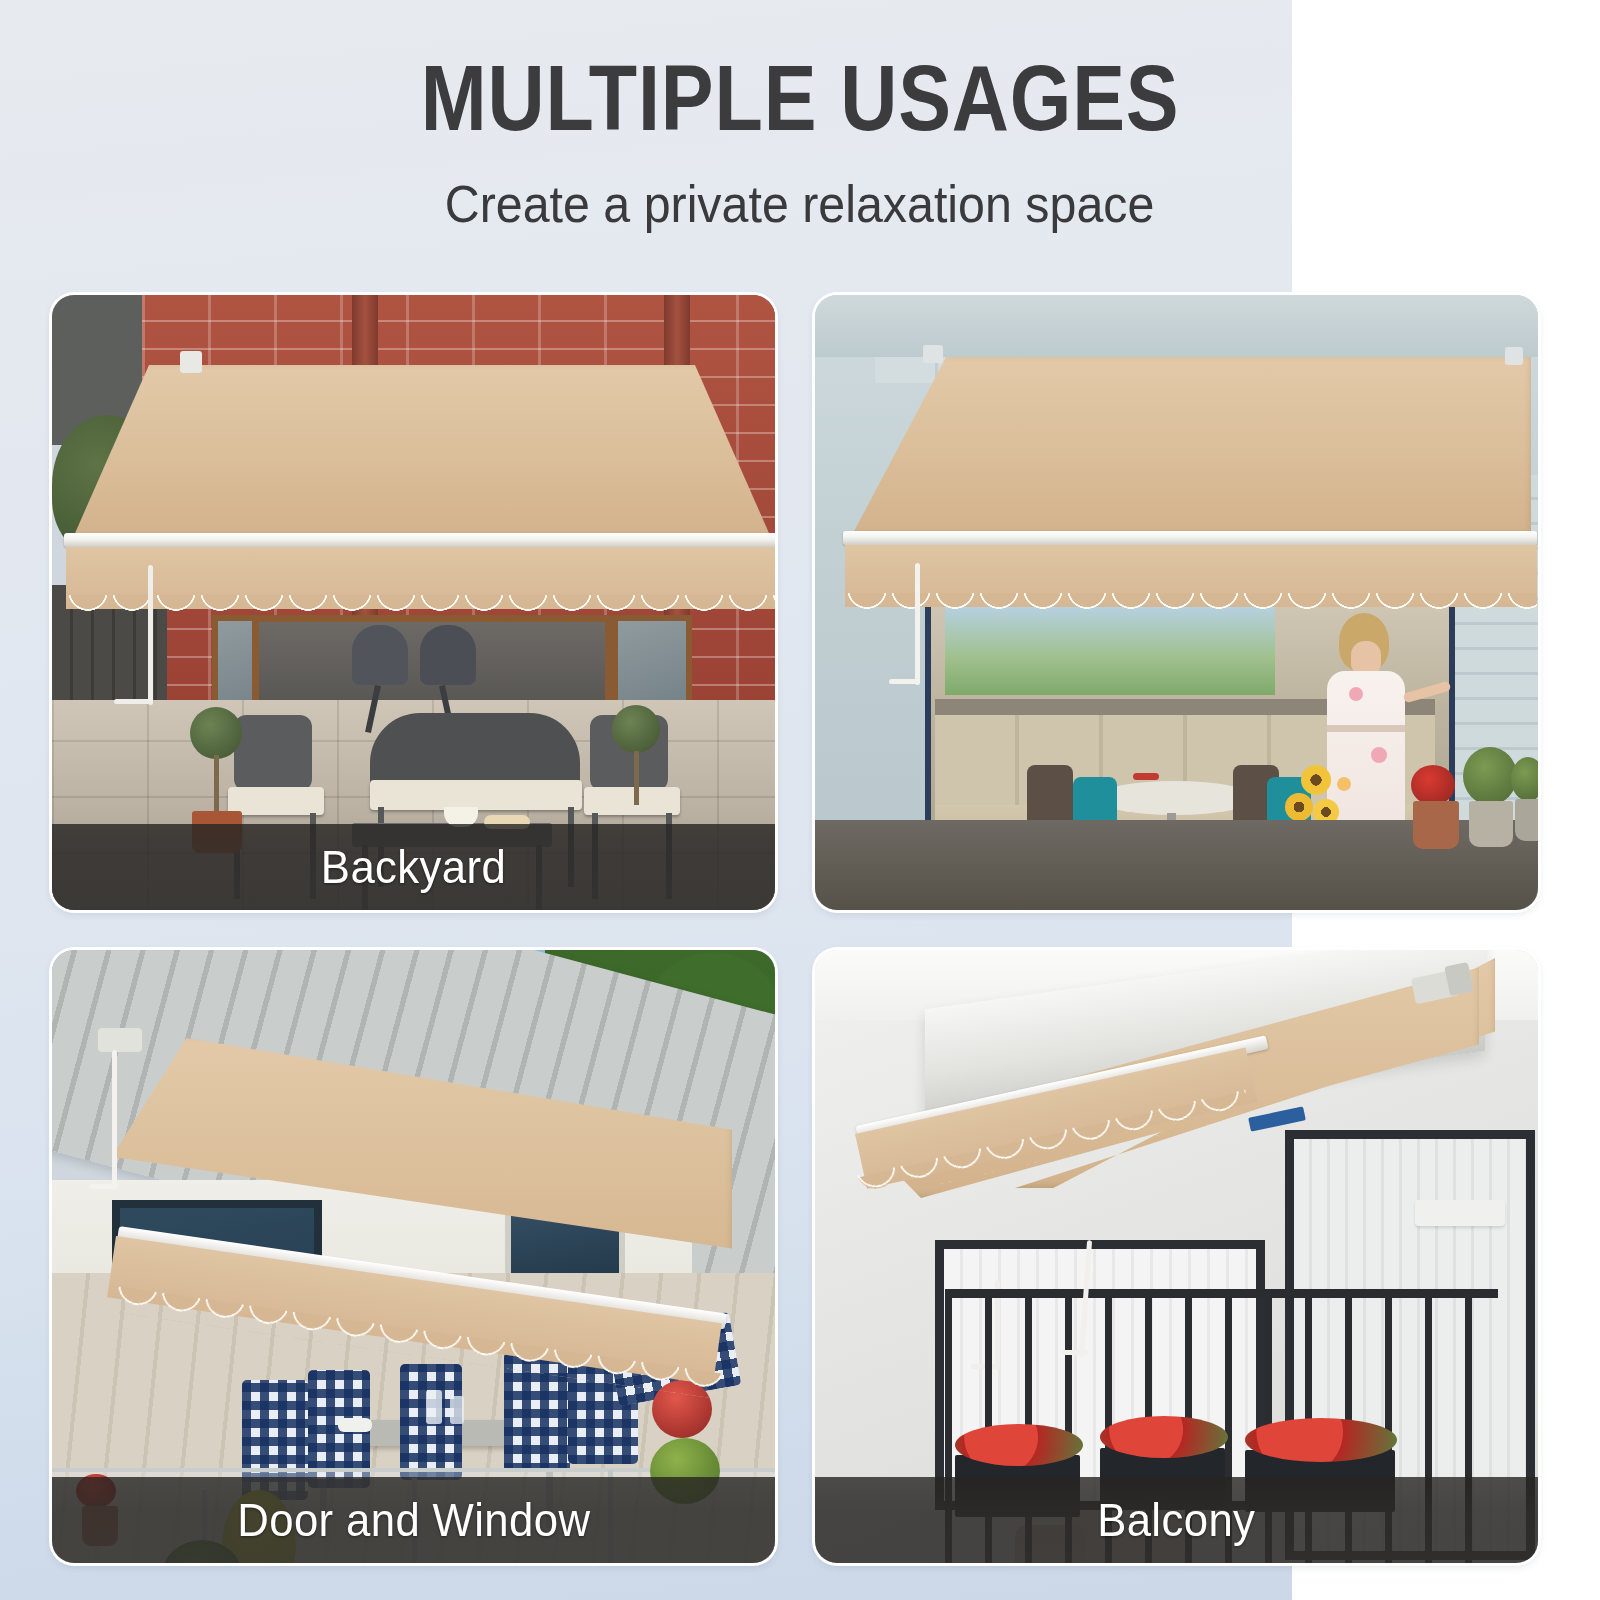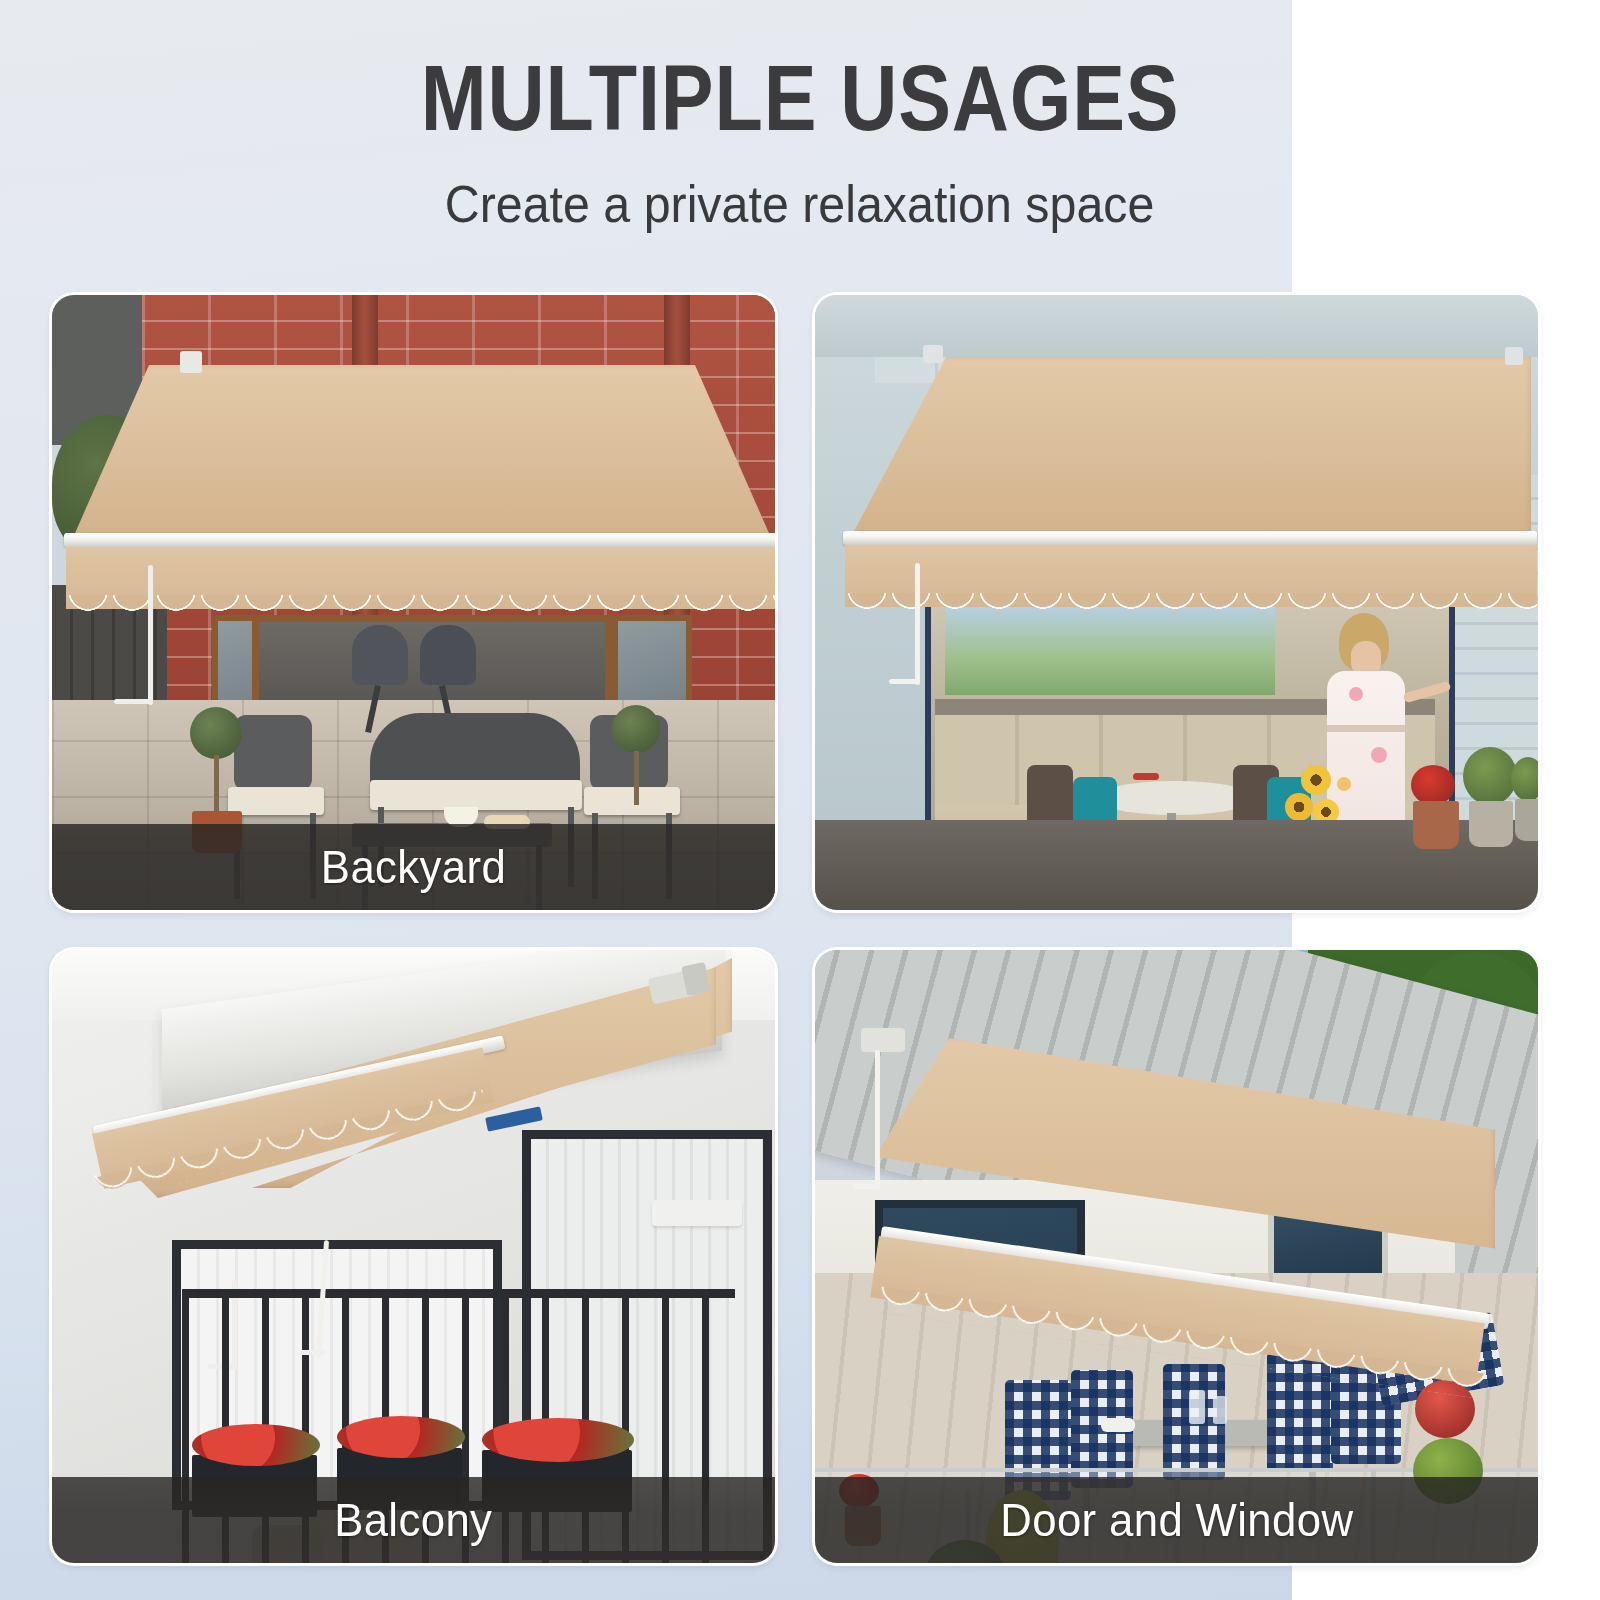--- a/index.html
+++ b/index.html
@@ -391,59 +391,20 @@
         <div class="scallop" style="left:30px;width:692px;top:298px;height:26px"></div>
         <div class="abs" style="left:100px;top:268px;width:5px;height:122px;background:#f3f2ee;border-radius:3px"></div>
         <div class="abs" style="left:74px;top:384px;width:30px;height:5px;background:#f3f2ee;border-radius:3px"></div>
         <div class="abs" style="left:108px;top:50px;width:20px;height:18px;background:#dfe3e4;border-radius:3px"></div>
         <div class="abs" style="left:690px;top:52px;width:18px;height:18px;background:#dfe3e4;border-radius:3px"></div>
       </div>
     </div>
 
     <div class="panel">
       <div class="scene">
-        <div class="abs p3-wall"></div>
-        <div class="abs" style="left:0;top:0;width:100%;height:70px;background:linear-gradient(180deg,#fbfbfa,#f0f1ef)"></div>
-        <div class="abs p3-slab"></div>
-        <div class="abs p3-window"></div>
-        <div class="abs p3-door"></div>
-        <div class="abs" style="left:600px;top:250px;width:90px;height:26px;background:#f0f1ee;border-radius:4px;box-shadow:0 2px 3px rgba(0,0,0,.12)"></div>
-        <div class="abs" style="left:180px;top:330px;width:5px;height:90px;background:#f0eeea;border-radius:3px"></div>
-        <div class="abs" style="left:156px;top:414px;width:28px;height:5px;background:#f0eeea;border-radius:3px"></div>
-
-        <div class="abs" style="left:250px;top:560px;width:120px;height:70px;background:#c7bfb2;border-radius:14px"></div>
-        <div class="abs" style="left:200px;top:575px;width:70px;height:60px;background:#bdb5a8;border-radius:12px"></div>
-
-        <div class="abs p3-railtop"></div>
-        <div class="abs p3-rail"></div>
-        <div class="p3-box" style="left:140px;top:505px;width:125px;height:62px"></div>
-        <div class="p3-box" style="left:285px;top:498px;width:125px;height:62px"></div>
-        <div class="p3-box" style="left:430px;top:500px;width:150px;height:62px"></div>
-        <div class="p3-red" style="left:140px;top:474px;width:128px;height:42px"></div>
-        <div class="p3-red" style="left:285px;top:466px;width:128px;height:42px"></div>
-        <div class="p3-red" style="left:430px;top:468px;width:152px;height:44px"></div>
-
-        <div class="awn-canopy" style="left:40px;top:8px;width:640px;height:230px;clip-path:polygon(31% 100%,100% 0%,100% 32%,25% 100%);"></div>
-        <div class="awn-canopy" style="left:44px;top:8px;width:620px;height:240px;clip-path:polygon(100% 4%,100% 36%,10% 100%,0% 74%);"></div>
-        <div class="abs" style="left:42px;top:176px;width:420px;height:14px;background:linear-gradient(180deg,#ffffff,#d6d4cd);transform:rotate(-12.5deg);transform-origin:left center;border-radius:3px;box-shadow:0 1px 3px rgba(0,0,0,.22)"></div>
-        <div class="awn-valance" style="left:40px;top:184px;width:400px;height:56px;transform:rotate(-12.5deg);transform-origin:left top"></div>
-        <div class="scallop" style="left:40px;top:228px;width:400px;height:24px;transform:rotate(-12.5deg);transform-origin:left top"></div>
-        <div class="abs" style="left:598px;top:24px;width:44px;height:26px;background:#dcdcd6;border-radius:4px;transform:rotate(-12deg)"></div>
-        <div class="abs" style="left:632px;top:14px;width:24px;height:30px;background:#c9c9c3;border-radius:4px;transform:rotate(-12deg)"></div>
-        <div class="abs" style="left:434px;top:162px;width:56px;height:14px;background:#2b5f9e;border-radius:2px;transform:rotate(-12deg)"></div>
-        <div class="abs" style="left:268px;top:290px;width:5px;height:118px;background:#f2f0ec;border-radius:3px;transform:rotate(4deg)"></div>
-        <div class="abs" style="left:246px;top:400px;width:28px;height:5px;background:#f2f0ec;border-radius:3px"></div>
-      </div>
-      <div class="capband">
-        <span class="caption">Balcony</span>
-      </div>
-    </div>
-
-    <div class="panel">
-      <div class="scene">
         <div class="abs p4-sky"></div>
         <div class="abs" style="left:430px;top:16px;width:130px;height:40px;background:rgba(255,255,255,.8);border-radius:22px"></div>
         <div class="abs p4-trees"></div>
         <div class="abs p4-roof"></div>
         <div class="abs p4-wall"></div>
         <div class="abs p4-win"></div>
         <div class="abs p4-win2"></div>
         <div class="abs" style="left:58px;top:516px;width:218px;height:12px;background:#b89a6e"></div>
         <div class="abs p4-deck"></div>
 
@@ -478,14 +439,53 @@
         <div class="scallop" style="left:64px;top:336px;width:612px;height:26px;transform:rotate(8.2deg);transform-origin:left top"></div>
         <div class="abs" style="left:46px;top:78px;width:44px;height:24px;background:#e2e2dc;border-radius:4px"></div>
         <div class="abs" style="left:60px;top:100px;width:5px;height:140px;background:#f3f2ee;border-radius:3px"></div>
         <div class="abs" style="left:38px;top:234px;width:28px;height:5px;background:#f3f2ee;border-radius:3px"></div>
       </div>
       <div class="capband">
         <span class="caption">Door and Window</span>
       </div>
     </div>
 
+    <div class="panel">
+      <div class="scene">
+        <div class="abs p3-wall"></div>
+        <div class="abs" style="left:0;top:0;width:100%;height:70px;background:linear-gradient(180deg,#fbfbfa,#f0f1ef)"></div>
+        <div class="abs p3-slab"></div>
+        <div class="abs p3-window"></div>
+        <div class="abs p3-door"></div>
+        <div class="abs" style="left:600px;top:250px;width:90px;height:26px;background:#f0f1ee;border-radius:4px;box-shadow:0 2px 3px rgba(0,0,0,.12)"></div>
+        <div class="abs" style="left:180px;top:330px;width:5px;height:90px;background:#f0eeea;border-radius:3px"></div>
+        <div class="abs" style="left:156px;top:414px;width:28px;height:5px;background:#f0eeea;border-radius:3px"></div>
+
+        <div class="abs" style="left:250px;top:560px;width:120px;height:70px;background:#c7bfb2;border-radius:14px"></div>
+        <div class="abs" style="left:200px;top:575px;width:70px;height:60px;background:#bdb5a8;border-radius:12px"></div>
+
+        <div class="abs p3-railtop"></div>
+        <div class="abs p3-rail"></div>
+        <div class="p3-box" style="left:140px;top:505px;width:125px;height:62px"></div>
+        <div class="p3-box" style="left:285px;top:498px;width:125px;height:62px"></div>
+        <div class="p3-box" style="left:430px;top:500px;width:150px;height:62px"></div>
+        <div class="p3-red" style="left:140px;top:474px;width:128px;height:42px"></div>
+        <div class="p3-red" style="left:285px;top:466px;width:128px;height:42px"></div>
+        <div class="p3-red" style="left:430px;top:468px;width:152px;height:44px"></div>
+
+        <div class="awn-canopy" style="left:40px;top:8px;width:640px;height:230px;clip-path:polygon(31% 100%,100% 0%,100% 32%,25% 100%);"></div>
+        <div class="awn-canopy" style="left:44px;top:8px;width:620px;height:240px;clip-path:polygon(100% 4%,100% 36%,10% 100%,0% 74%);"></div>
+        <div class="abs" style="left:42px;top:176px;width:420px;height:14px;background:linear-gradient(180deg,#ffffff,#d6d4cd);transform:rotate(-12.5deg);transform-origin:left center;border-radius:3px;box-shadow:0 1px 3px rgba(0,0,0,.22)"></div>
+        <div class="awn-valance" style="left:40px;top:184px;width:400px;height:56px;transform:rotate(-12.5deg);transform-origin:left top"></div>
+        <div class="scallop" style="left:40px;top:228px;width:400px;height:24px;transform:rotate(-12.5deg);transform-origin:left top"></div>
+        <div class="abs" style="left:598px;top:24px;width:44px;height:26px;background:#dcdcd6;border-radius:4px;transform:rotate(-12deg)"></div>
+        <div class="abs" style="left:632px;top:14px;width:24px;height:30px;background:#c9c9c3;border-radius:4px;transform:rotate(-12deg)"></div>
+        <div class="abs" style="left:434px;top:162px;width:56px;height:14px;background:#2b5f9e;border-radius:2px;transform:rotate(-12deg)"></div>
+        <div class="abs" style="left:268px;top:290px;width:5px;height:118px;background:#f2f0ec;border-radius:3px;transform:rotate(4deg)"></div>
+        <div class="abs" style="left:246px;top:400px;width:28px;height:5px;background:#f2f0ec;border-radius:3px"></div>
+      </div>
+      <div class="capband">
+        <span class="caption">Balcony</span>
+      </div>
+    </div>
+
   </div>
 </div>
 
 </body></html>

